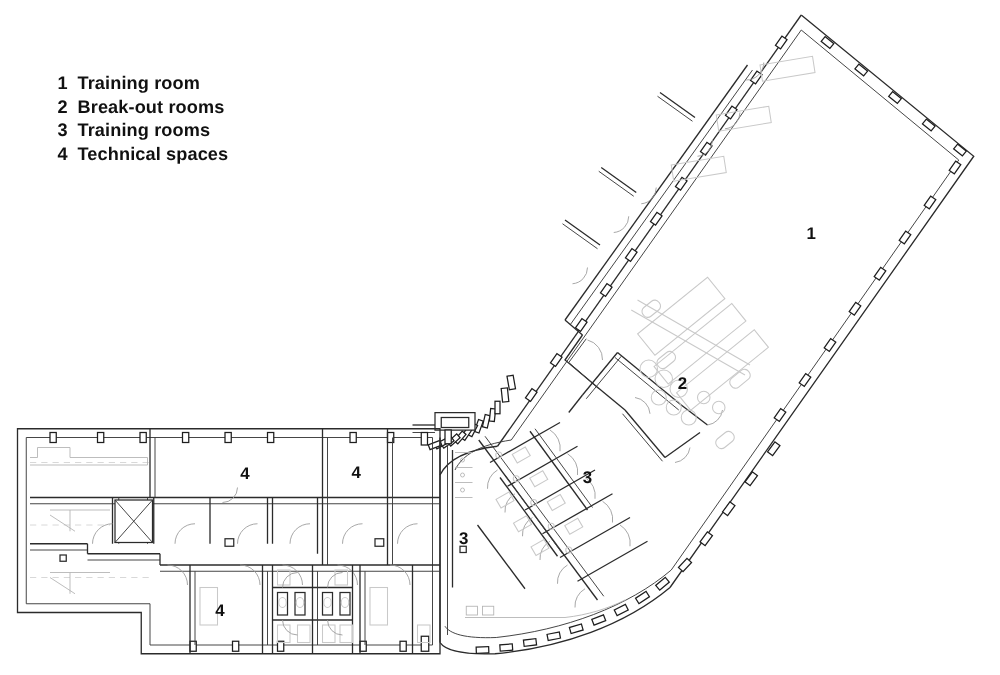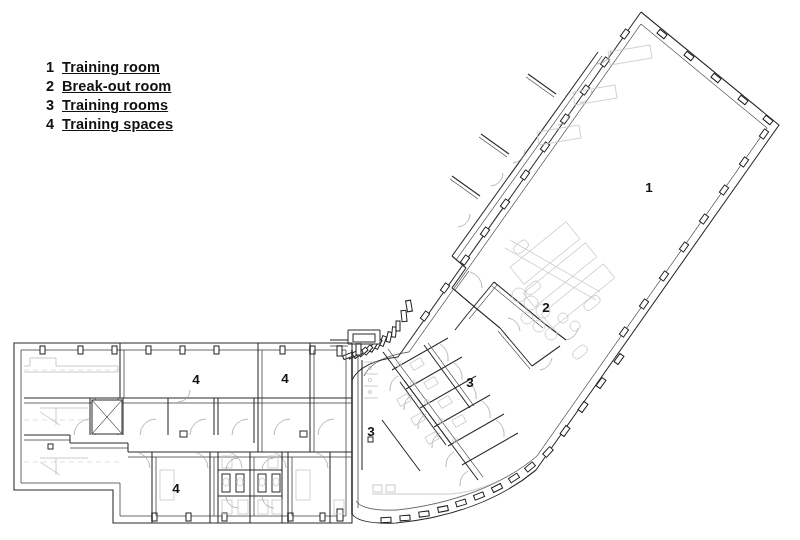--- a/index.html
+++ b/index.html
@@ -44,21 +44,20 @@
     line-height: 19px;
     letter-spacing: 0.1px;
   }
   .legend-num {
     width: 16px;
     flex: 0 0 16px;
     text-align: left;
   }
   .legend-label {
     white-space: nowrap;
-    text-decoration: underline;
   }
   .room-tag {
     position: absolute;
     font-size: 13.5px;
     font-weight: bold;
     color: #111111;
     transform: translate(-50%, -50%);
     user-select: none;
   }
 </style>
@@ -447,29 +446,29 @@
 
   </svg>
 
   <div class="legend">
     <div class="legend-row">
       <span class="legend-num">1</span>
       <span class="legend-label">Training room</span>
     </div>
     <div class="legend-row">
       <span class="legend-num">2</span>
-      <span class="legend-label">Break-out room</span>
+      <span class="legend-label">Break-out rooms</span>
     </div>
     <div class="legend-row">
       <span class="legend-num">3</span>
       <span class="legend-label">Training rooms</span>
     </div>
     <div class="legend-row">
       <span class="legend-num">4</span>
-      <span class="legend-label">Training spaces</span>
+      <span class="legend-label">Technical spaces</span>
     </div>
   </div>
 
   <div class="room-tag" style="left:649px; top:187px;">1</div>
   <div class="room-tag" style="left:546px; top:307px;">2</div>
   <div class="room-tag" style="left:470px; top:382px;">3</div>
   <div class="room-tag" style="left:371px; top:431px;">3</div>
   <div class="room-tag" style="left:196px; top:379px;">4</div>
   <div class="room-tag" style="left:285px; top:378px;">4</div>
   <div class="room-tag" style="left:176px; top:488px;">4</div>

